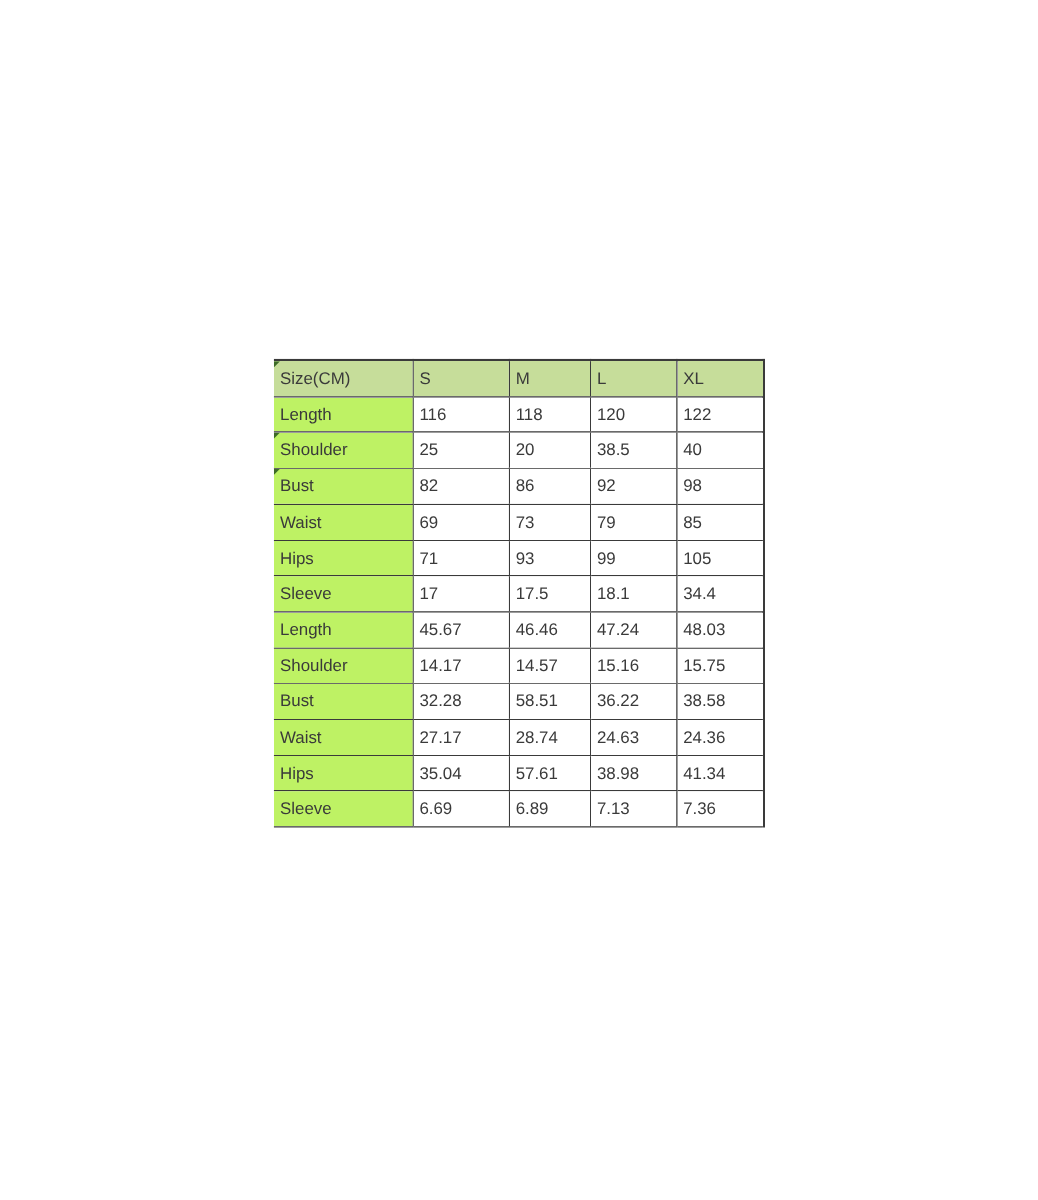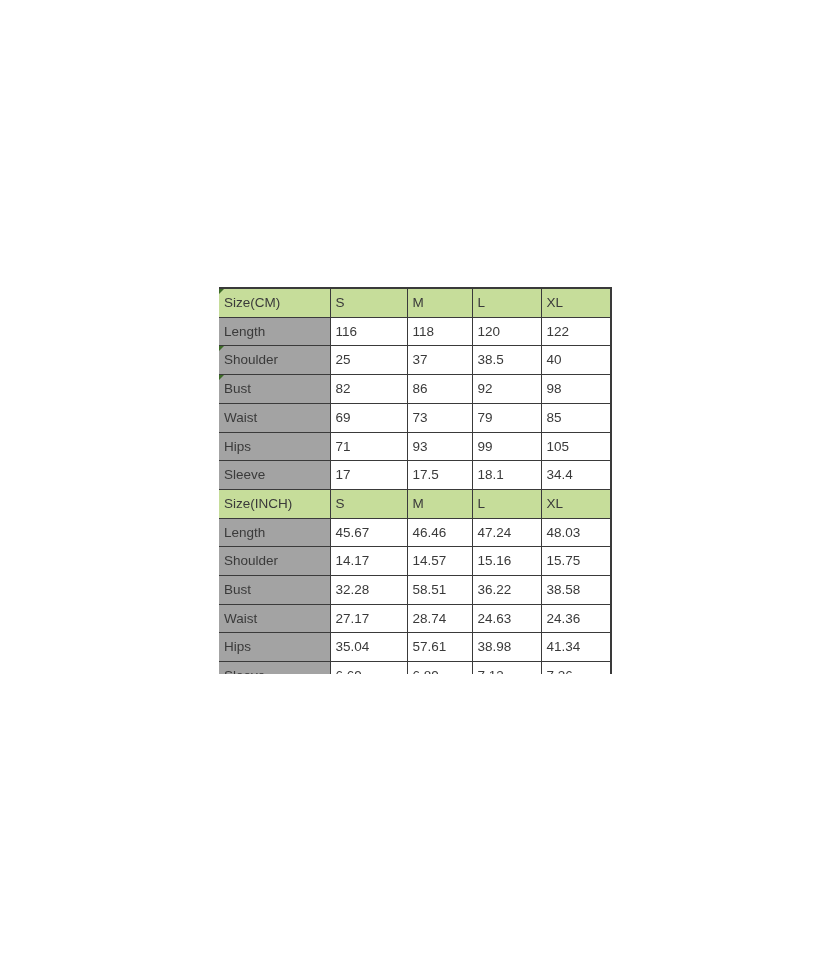--- a/index.html
+++ b/index.html
@@ -49,21 +49,21 @@
     border-bottom: 1.6px solid #3a3a3a;
     border-left: 1.6px solid #3a3a3a;
     white-space: nowrap;
     overflow: hidden;
     position: relative;
   }
 
   
   table.size-chart td.label {
     border-left: none;
-    background: #a3a3a3;
+    background: #bef264;
   }
 
   
   table.size-chart tr.header-row td {
     background: #c6dd9a;
   }
 
   
   td.has-marker::before {
     content: "";
@@ -99,21 +99,21 @@
         <tr>
           <td class="label">Length</td>
           <td>116</td>
           <td>118</td>
           <td>120</td>
           <td>122</td>
         </tr>
         <tr>
           <td class="label has-marker">Shoulder</td>
           <td>25</td>
-          <td>37</td>
+          <td>20</td>
           <td>38.5</td>
           <td>40</td>
         </tr>
         <tr>
           <td class="label has-marker">Bust</td>
           <td>82</td>
           <td>86</td>
           <td>92</td>
           <td>98</td>
         </tr>
@@ -130,27 +130,20 @@
           <td>93</td>
           <td>99</td>
           <td>105</td>
         </tr>
         <tr>
           <td class="label">Sleeve</td>
           <td>17</td>
           <td>17.5</td>
           <td>18.1</td>
           <td>34.4</td>
-        </tr>
-        <tr class="header-row">
-          <td class="label">Size(INCH)</td>
-          <td>S</td>
-          <td>M</td>
-          <td>L</td>
-          <td>XL</td>
         </tr>
         <tr>
           <td class="label">Length</td>
           <td>45.67</td>
           <td>46.46</td>
           <td>47.24</td>
           <td>48.03</td>
         </tr>
         <tr>
           <td class="label">Shoulder</td>

